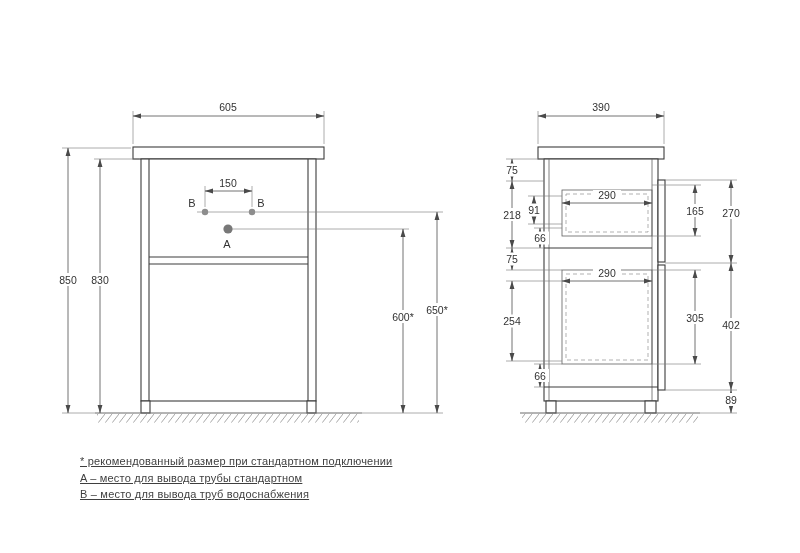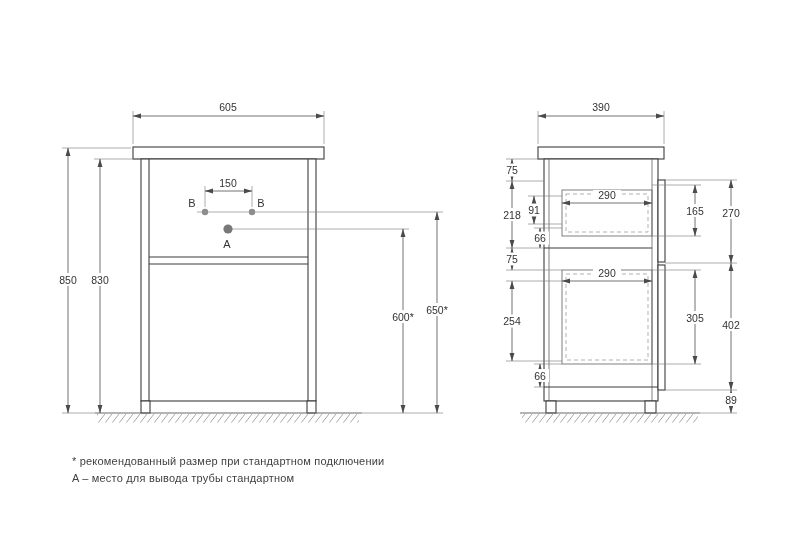--- a/index.html
+++ b/index.html
@@ -9,22 +9,22 @@
   .obj  { stroke:#3c3c3c; stroke-width:1.1; fill:none; }
   .objf { stroke:#3c3c3c; stroke-width:1.1; fill:#ffffff; }
   .tobj { stroke:#5f5f5f; stroke-width:0.8; fill:none; }
   .dash { stroke:#8f8f8f; stroke-width:0.7; fill:none; stroke-dasharray:4 3; }
   .thin { stroke:#808080; stroke-width:0.65; fill:none; }
   .dim  { stroke:#4f4f4f; stroke-width:0.8; fill:none; }
   .gnd  { stroke:#6a6a6a; stroke-width:1; fill:none; }
   text.d  { font-family:"Liberation Sans",sans-serif; font-size:10.5px; fill:#333; text-anchor:middle; }
   text.pl { font-family:"Liberation Sans",sans-serif; font-size:11px; fill:#333; text-anchor:middle; }
   .bg { fill:#ffffff; }
-  .footnotes { position:absolute; left:72px; top:453px; font-size:11px; line-height:16.5px;
-               color:#3f3f3f; letter-spacing:0.2px; }
+  .footnotes { position:absolute; left:80px; top:453px; font-size:11px; line-height:16.5px;
+               color:#3f3f3f; letter-spacing:0.2px;text-decoration:underline; }
 </style>
 </head>
 <body>
 
 <div class="page">
 <svg width="800" height="553" viewBox="0 0 800 553">
   <defs>
     <marker id="ae" markerUnits="userSpaceOnUse" markerWidth="9" markerHeight="7" refX="8.2" refY="3" orient="auto">
       <path d="M0,0.5 L8.4,3 L0,5.5 Z" fill="#4a4a4a"></path>
     </marker>
@@ -184,14 +184,15 @@
       <text class="d" x="731" y="328.5">402</text>
       <rect class="bg" x="723" y="393" width="17" height="13"></rect>
       <text class="d" x="731" y="403.5">89</text>
     </g>
   </g>
 </svg>
 
   <div class="footnotes">
     <div>* рекомендованный размер при стандартном подключении</div>
     <div>A – место для вывода трубы стандартном</div>
+    <div>B – место для вывода труб водоснабжения</div>
   </div>
 </div>
 
 </body></html>

